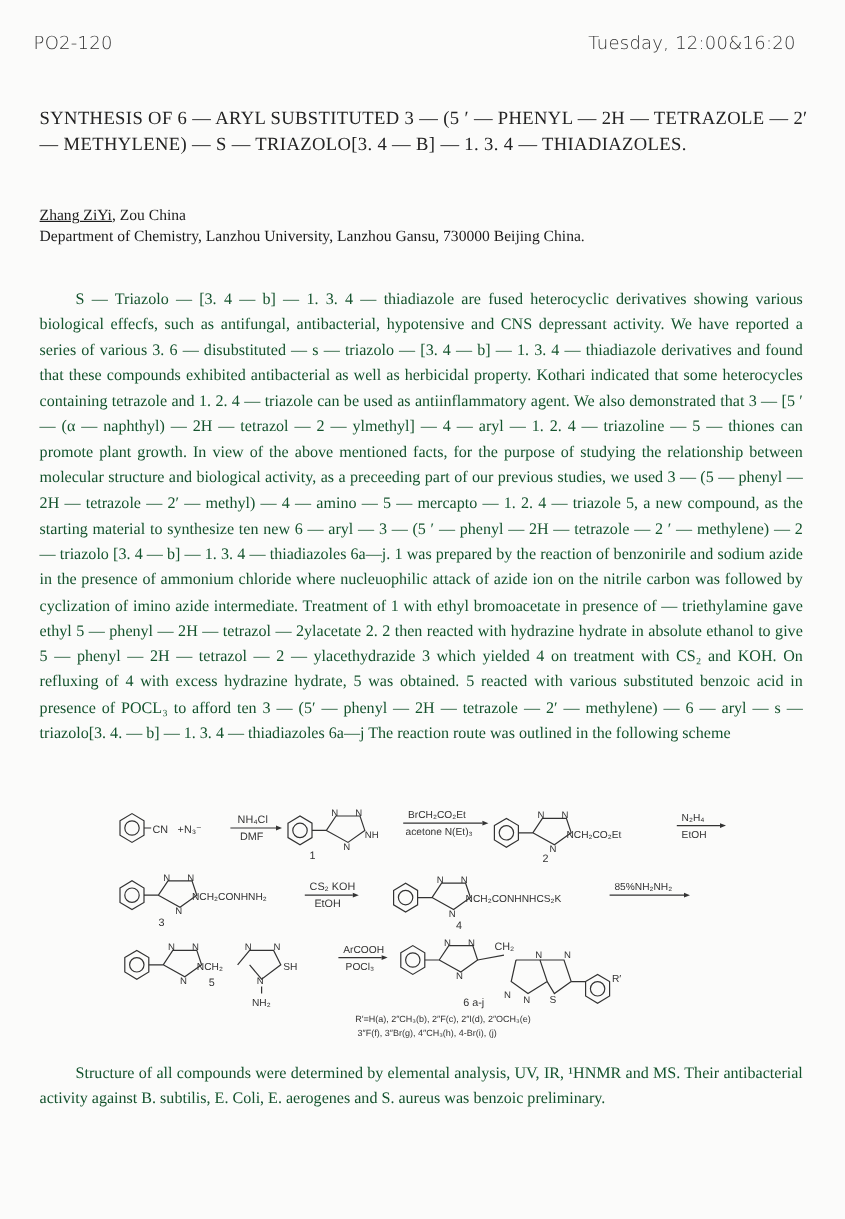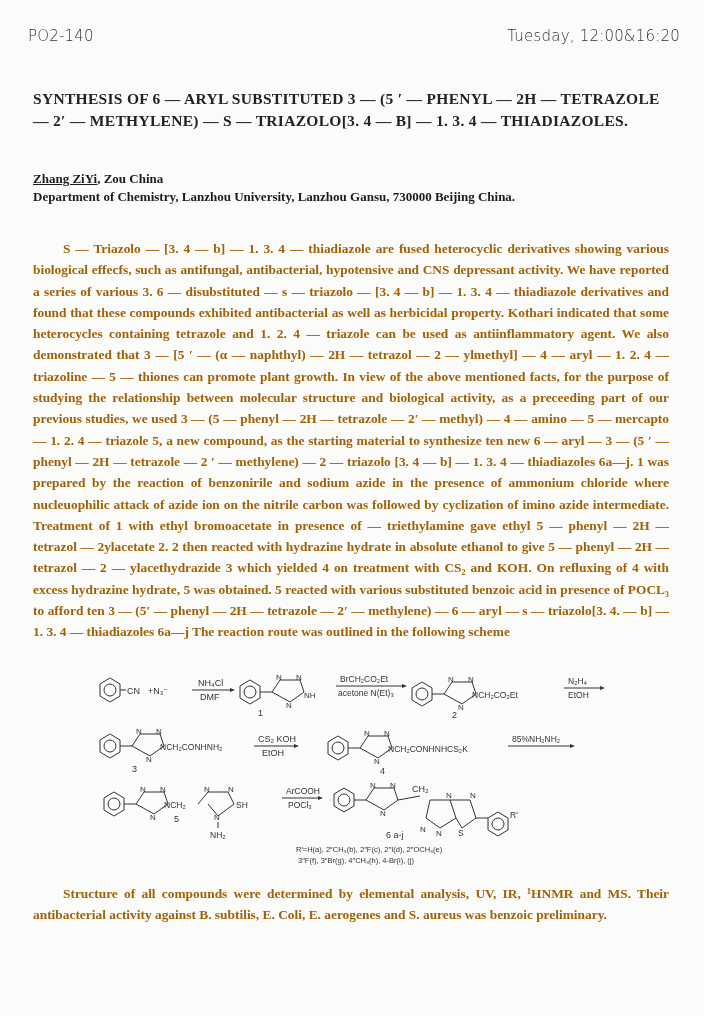--- a/index.html
+++ b/index.html
@@ -1,35 +1,35 @@
 <!DOCTYPE html>
 <html><head>
 <meta charset="utf-8">
 <style>
   html, body { margin: 0; padding: 0; }
   body { width: 704px; height: 1016px; background: #fbfbfa; position: relative; overflow: hidden; color: #1c1c1c; }
   .hdr { position: absolute; top: 27px; font-family: "DejaVu Sans", sans-serif; font-size: 15px; color: #333; font-weight: 300; letter-spacing: 0.2px; }
   #code { left: 28px; }
-  #session { right: 24px; }
-  .serif { font-family: "Liberation Serif", "DejaVu Serif", serif; font-weight: bold; }
+  #session { right: 41px; }
+  .serif { font-family: "Liberation Serif", "DejaVu Serif", serif; }
   #title { position: absolute; left: 33px; top: 88px; width: 640px; font-size: 15.5px; line-height: 22px; letter-spacing: 0.3px; color: #222; }
   #authors { position: absolute; left: 33px; top: 171px; font-size: 13px; }
   #authors .u { text-decoration: underline; }
   #affil { position: absolute; left: 33px; top: 189px; font-size: 13px; }
-  .para { position: absolute; left: 33px; width: 636px; font-size: 13.4px; line-height: 21.3px; text-align: justify; color: #a16207; }
+  .para { position: absolute; left: 33px; width: 636px; font-size: 13.4px; line-height: 21.3px; text-align: justify; color: #14532d; }
   #p1 { top: 238px; text-indent: 30px; }
   #p2 { top: 883px; text-indent: 30px; }
   #scheme { position: absolute; left: 90px; top: 672px; width: 540px; height: 200px; }
   #scheme text { font-family: "Liberation Sans", "DejaVu Sans", sans-serif; fill: #333; }
   .bond { stroke: #333; stroke-width: 1; fill: none; }
 </style>
 </head>
 <body>
 
-<div class="hdr" id="code">PO2-140</div>
+<div class="hdr" id="code">PO2-120</div>
 <div class="hdr" id="session">Tuesday, 12:00&amp;16:20</div>
 
 <div id="title" class="serif">SYNTHESIS OF 6 — ARYL SUBSTITUTED 3 — (5 ′ — PHENYL — 2H — TETRAZOLE — 2′ — METHYLENE) — S — TRIAZOLO[3. 4 — B] — 1. 3. 4 — THIADIAZOLES.</div>
 
 <div id="authors" class="serif"><span class="u">Zhang ZiYi</span><span>, Zou China</span></div>
 <div id="affil" class="serif">Department of Chemistry, Lanzhou University, Lanzhou Gansu, 730000 Beijing China.</div>
 
 <div id="p1" class="para serif">S — Triazolo — [3. 4 — b] — 1. 3. 4 — thiadiazole are fused heterocyclic derivatives showing various biological effecfs, such as antifungal, antibacterial, hypotensive and CNS depressant activity. We have reported a series of various 3. 6 — disubstituted — s — triazolo — [3. 4 — b] — 1. 3. 4 — thiadiazole derivatives and found that these compounds exhibited antibacterial as well as herbicidal property. Kothari indicated that some heterocycles containing tetrazole and 1. 2. 4 — triazole can be used as antiinflammatory agent. We also demonstrated that 3 — [5 ′ — (α — naphthyl) — 2H — tetrazol — 2 — ylmethyl] — 4 — aryl — 1. 2. 4 — triazoline — 5 — thiones can promote plant growth. In view of the above mentioned facts, for the purpose of studying the relationship between molecular structure and biological activity, as a preceeding part of our previous studies, we used 3 — (5 — phenyl — 2H — tetrazole — 2′ — methyl) — 4 — amino — 5 — mercapto — 1. 2. 4 — triazole 5, a new compound, as the starting material to synthesize ten new 6 — aryl — 3 — (5 ′ — phenyl — 2H — tetrazole — 2 ′ — methylene) — 2 — triazolo [3. 4 — b] — 1. 3. 4 — thiadiazoles 6a—j. 1 was prepared by the reaction of benzonirile and sodium azide in the presence of ammonium chloride where nucleuophilic attack of azide ion on the nitrile carbon was followed by cyclization of imino azide intermediate. Treatment of 1 with ethyl bromoacetate in presence of — triethylamine gave ethyl 5 — phenyl — 2H — tetrazol — 2ylacetate 2. 2 then reacted with hydrazine hydrate in absolute ethanol to give 5 — phenyl — 2H — tetrazol — 2 — ylacethydrazide 3 which yielded 4 on treatment with CS₂ and KOH. On refluxing of 4 with excess hydrazine hydrate, 5 was obtained. 5 reacted with various substituted benzoic acid in presence of POCL₃ to afford ten 3 — (5′ — phenyl — 2H — tetrazole — 2′ — methylene) — 6 — aryl — s — triazolo[3. 4. — b] — 1. 3. 4 — thiadiazoles 6a—j The reaction route was outlined in the following scheme</div>
 
 <svg id="scheme" viewBox="0 0 540 200" xmlns="http://www.w3.org/2000/svg">

